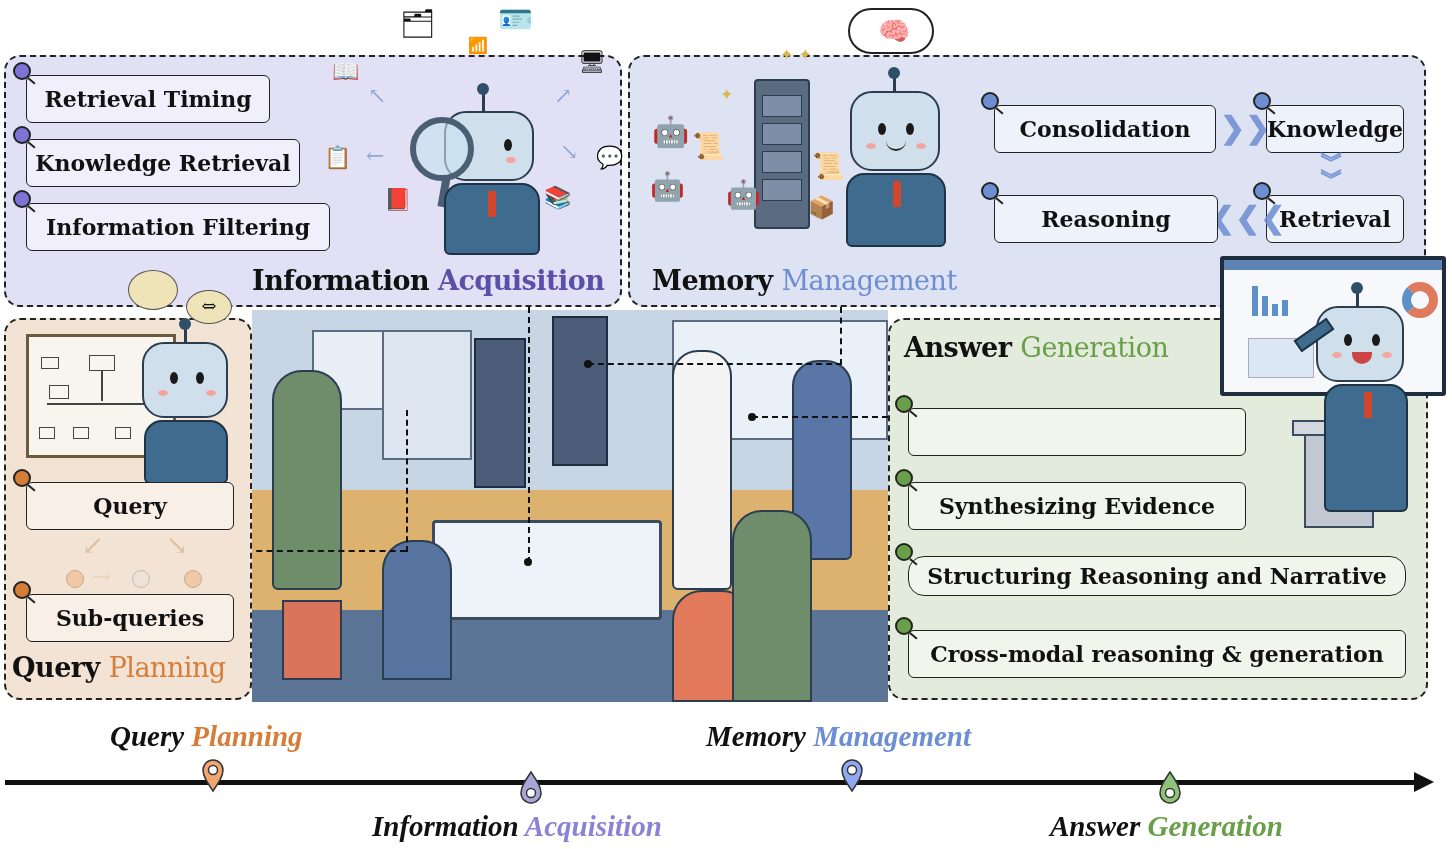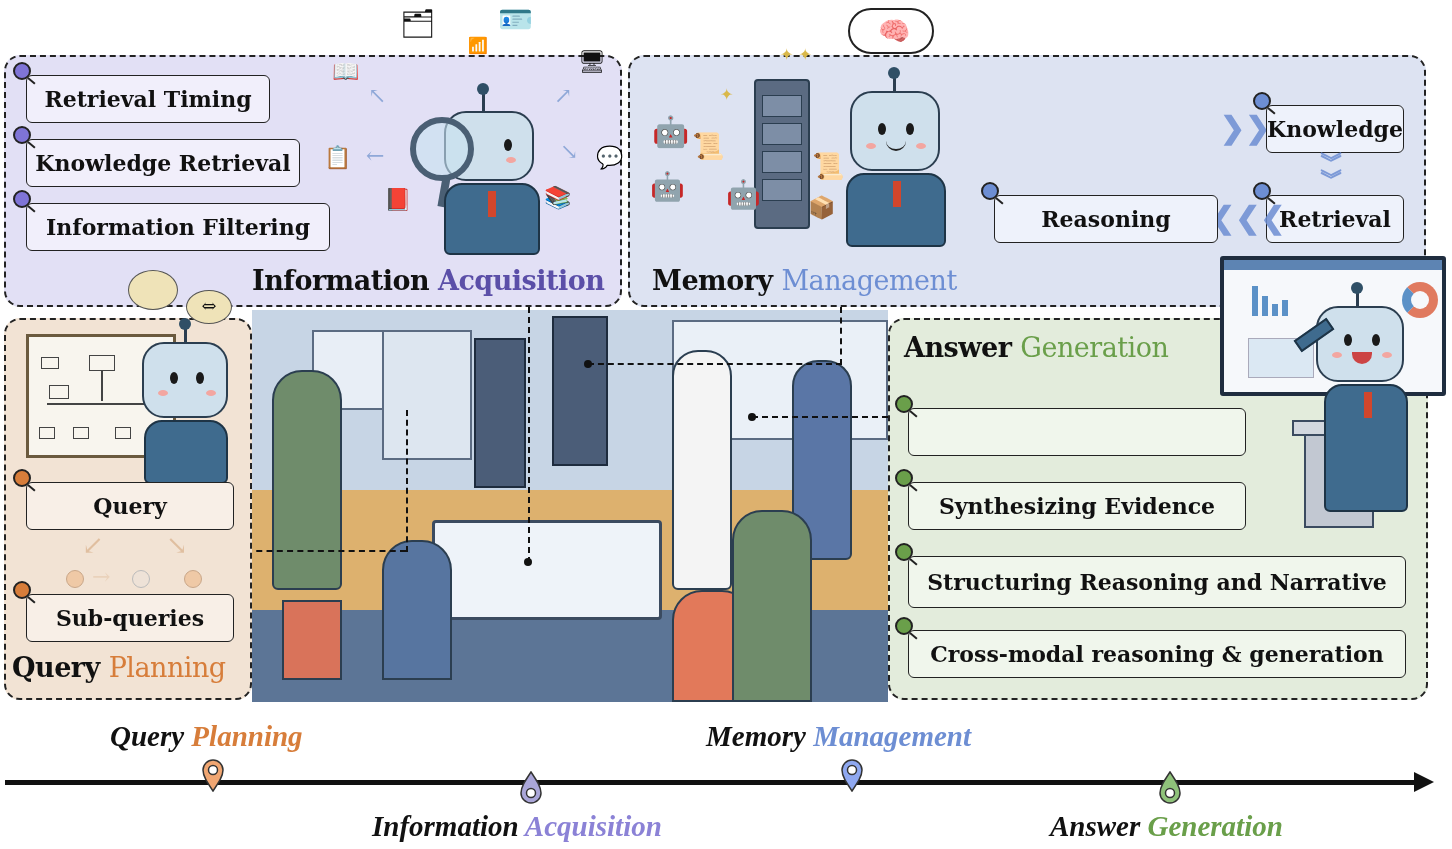--- a/index.html
+++ b/index.html
@@ -134,20 +134,24 @@
       <div class="robot-eye" style="left:54px; top:30px;"></div>
       <div class="cheek" style="left:14px; top:50px;"></div>
       <div class="cheek" style="left:64px; top:50px;"></div>
       <div style="position:absolute; left:34px; top:48px; width:20px; height:10px; border-bottom:2.5px solid #222; border-radius:0 0 10px 10px;"></div>
     </div>
     <div class="robot-body" style="left:16px; top:98px; width:100px; height:74px;">
       <div class="robot-tie" style="left:45px; top:6px;"></div>
     </div>
   </div>
 
+  <div class="tag" style="left:364px; top:48px; width:222px; height:48px;">
+    <span class="pin"></span>
+    <span>Consolidation</span>
+  </div>
   <span class="chev" style="left:590px; top:56px;">❯❯❯</span>
   <div class="tag" style="left:636px; top:48px; width:138px; height:48px;">
     <span class="pin"></span>
     <span>Knowledge</span>
   </div>
   <span class="chev" style="left:690px; top:96px; font-size:24px; line-height:0.7;">︾<br>︾</span>
   <div class="tag" style="left:636px; top:138px; width:138px; height:48px;">
     <span class="pin"></span>
     <span>Retrieval</span>
   </div>
@@ -256,21 +260,21 @@
     <span>Answer</span>
     <span class="accent" style="color:#6a9f4a; font-weight:normal;">Generation</span>
   </div>
   <div class="tag" style="left:18px; top:88px; width:338px; height:48px;">
     <span class="pin"></span>
   </div>
   <div class="tag" style="left:18px; top:162px; width:338px; height:48px;justify-content:center;">
     <span class="pin"></span>
     <span>Synthesizing Evidence</span>
   </div>
-  <div class="tag" style="left:18px; top:236px; width:498px; height:52px;">
+  <div class="tag" style="left:18px; top:236px; width:498px; height:40px;border-radius:16px;">
     <span class="pin"></span>
     <span>Structuring Reasoning and Narrative</span>
   </div>
   <div class="tag" style="left:18px; top:310px; width:498px; height:48px;">
     <span class="pin"></span>
     <span>Cross-modal reasoning &amp; generation</span>
   </div>
 
   <div class="illus" style="left:414px; top:112px; width:70px; height:96px; background:#c2c8d2; border:2.5px solid #3b4b60;"></div>
   <div class="illus" style="left:402px; top:100px; width:94px; height:16px; background:#d3d8df; border:2.5px solid #3b4b60;"></div>

